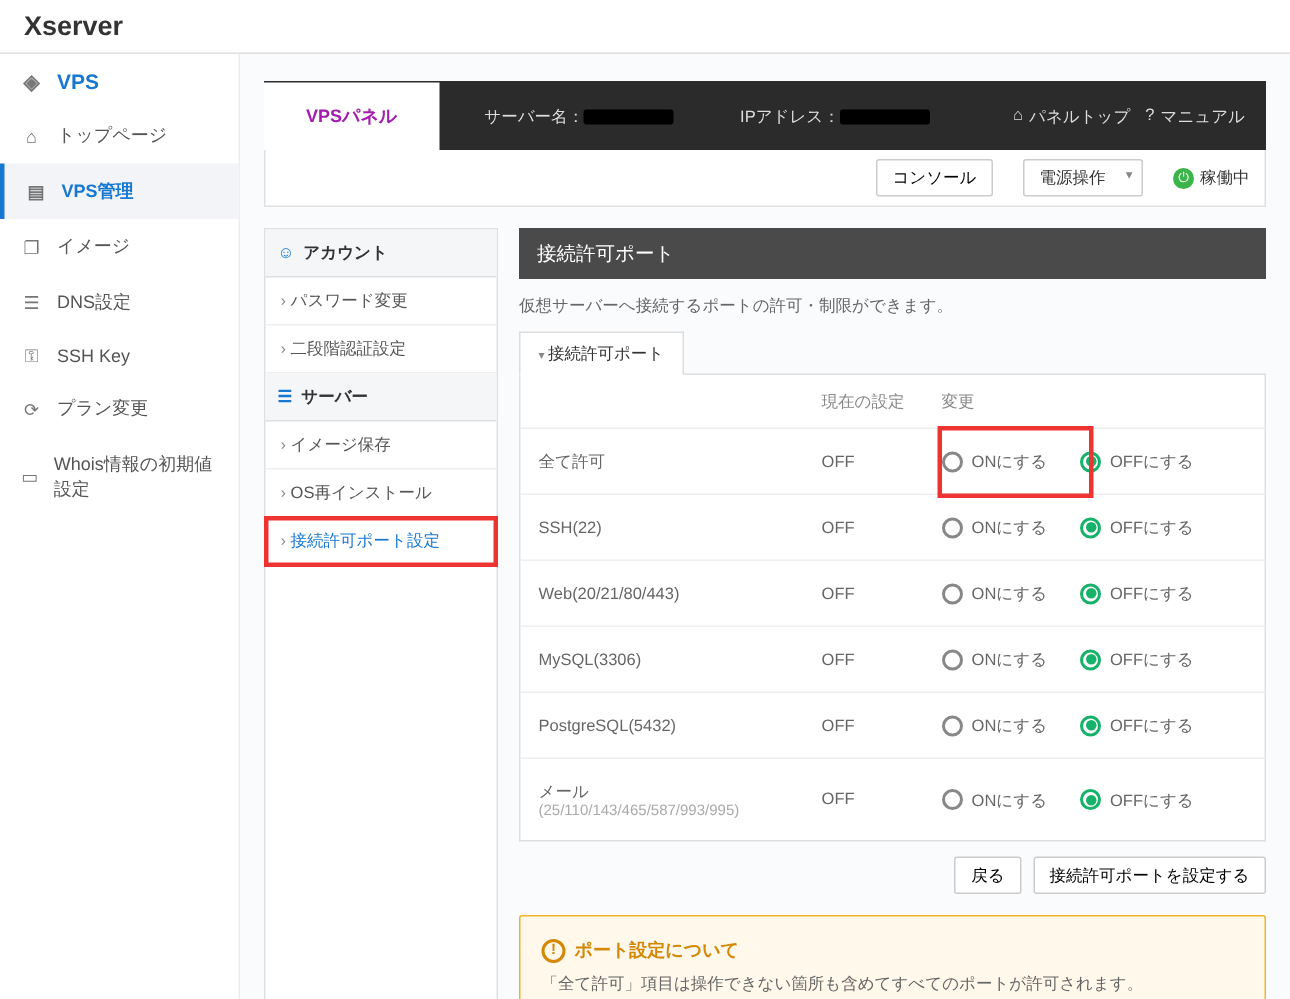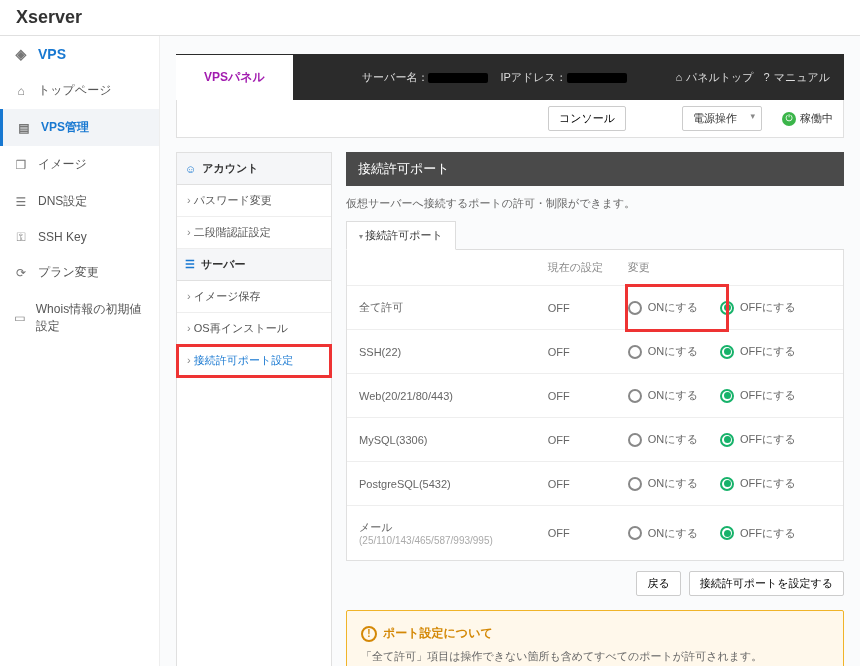--- a/index.html
+++ b/index.html
@@ -8,27 +8,27 @@
 .header .x { font-weight: 900; }
 .container { display: flex; }
 .left-nav { width: 160px; background: #fff; border-right: 1px solid #eee; min-height: 630px; }
 .left-nav .nav-item { padding: 10px 14px; display: flex; align-items: center; gap: 10px; cursor: pointer; font-size: 12px; color: #555; }
 .left-nav .nav-item .ico { width: 14px; text-align: center; color: #777; }
 .left-nav .nav-item.active { background: #f2f4f7; border-left: 3px solid #1878d1; color: #1878d1; font-weight: bold; }
 .left-nav .nav-item.vps-top { color: #1878d1; font-weight: bold; font-size: 14px; }
 .main { flex: 1; background: #fafbfc; padding: 0 16px 20px 16px; }
 .topbar { background: #2b2b2b; color: #ddd; display: flex; align-items: center; height: 46px; margin-top: 18px; }
 .topbar-title { background: #fff; color: #a21caf; font-weight: bold; padding: 14px 28px; }
-.topbar-info { flex: 1; display: flex; gap: 12px; padding-left: 30px; font-size: 11px; margin-left: 39px; }
+.topbar-info { flex: 1; display: flex; gap: 44px; padding-left: 30px; font-size: 11px; }
 .topbar-info .blk { background: #000; display: inline-block; width: 60px; height: 10px; border-radius: 2px; vertical-align: middle; }
 .topbar-links { display: flex; gap: 10px; padding-right: 14px; font-size: 11px; }
 .topbar-links a { color: #ddd; cursor: pointer; display: flex; align-items: center; gap: 4px; }
 .subbar { display: flex; justify-content: flex-end; align-items: center; gap: 20px; background: #fff; border: 1px solid #e0e0e0; border-top: none; padding: 6px 10px; }
 .btn { border: 1px solid #ccc; background: #fff; padding: 4px 10px; font-size: 11px; border-radius: 2px; cursor: pointer; }
-.select { border: 1px solid #ccc; background: #fff; padding: 4px 24px 4px 10px; font-size: 11px; position: relative; border-radius: 2px; cursor: pointer; margin-left: 36px; }
+.select { border: 1px solid #ccc; background: #fff; padding: 4px 24px 4px 10px; font-size: 11px; position: relative; border-radius: 2px; cursor: pointer; }
 .select::after { content: "▾"; position: absolute; right: 6px; color: #888; font-size: 9px; }
 .status { display: flex; align-items: center; gap: 4px; font-size: 11px; }
 .status .dot { width: 14px; height: 14px; border-radius: 50%; background: #3bb54a; color: #fff; display: flex; align-items: center; justify-content: center; font-size: 9px; }
 .content-row { display: flex; gap: 14px; margin-top: 14px; }
 .side-menu { width: 156px; border: 1px solid #e0e0e0; background: #fff; font-size: 11px; }
 .side-menu .sec-head { background: #f5f6f8; padding: 8px 8px; font-weight: bold; color: #333; display: flex; align-items: center; gap: 6px; border-bottom: 1px solid #e0e0e0; }
 .side-menu .sec-head .si { color: #1878d1; }
 .side-menu .sm-item { padding: 8px 10px; border-bottom: 1px solid #eee; color: #555; cursor: pointer; }
 .side-menu .sm-item::before { content: "› "; color: #888; }
 .side-menu .sm-item.highlight { outline: 3px solid #e33; outline-offset: -2px; color: #1878d1; }

